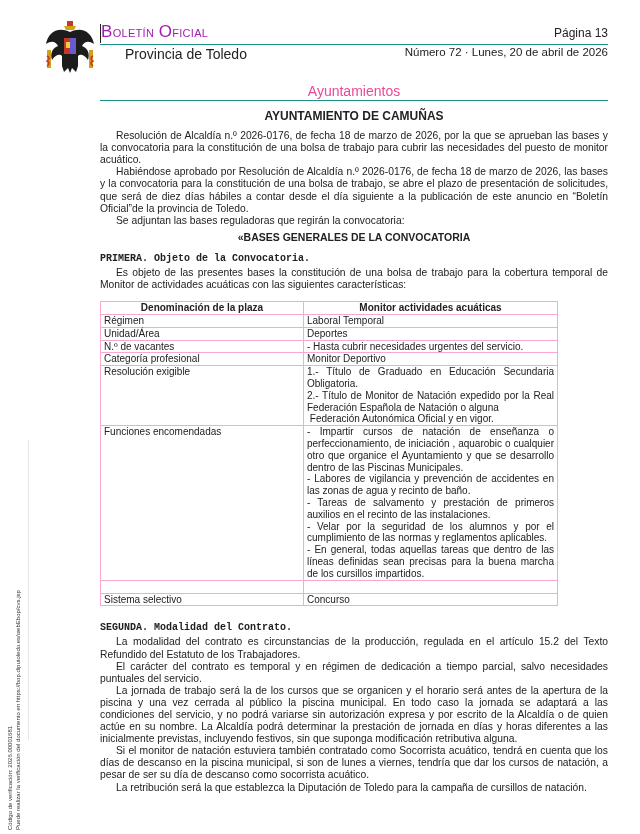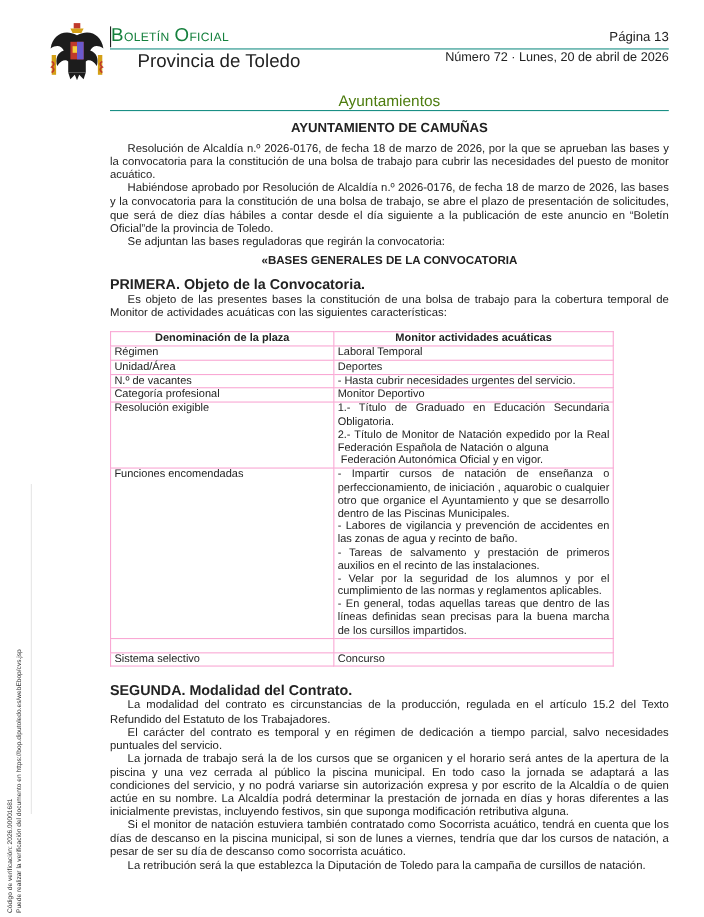--- a/index.html
+++ b/index.html
@@ -1,33 +1,33 @@
 <!DOCTYPE html>
 <html><head>
 <meta charset="utf-8">
 <style>
   html, body { margin: 0; padding: 0; background: #ffffff; }
   body { width: 640px; height: 834px; position: relative; overflow: hidden;
          font-family: "Liberation Sans", sans-serif; color: #222; }
   .crest { position: absolute; left: 44px; top: 20px; width: 52px; height: 54px; }
-  .hdr-title { position: absolute; left: 101px; top: 22px; font-size: 15px; letter-spacing: 0.3px; color: #15803d; font-variant: small-caps; }
+  .hdr-title { position: absolute; left: 101px; top: 22px; font-size: 15px; letter-spacing: 0.3px; color: #a21caf; font-variant: small-caps; }
   .hdr-title .cap { font-size: 17px; }
   .hdr-cursor { position: absolute; left: 100px; top: 24px; width: 1px; height: 19px; background: #222; }
   .hdr-line { position: absolute; left: 100px; top: 44px; width: 508px; height: 1px; background: #1a8f85; }
-  .hdr-prov { position: absolute; left: 101px; top: 46px; font-size: 17px; padding-left: 24px; }
+  .hdr-prov { position: absolute; left: 101px; top: 46px; font-size: 14px; padding-left: 24px; }
   .hdr-page { position: absolute; right: 32px; top: 26px; font-size: 12px; }
   .hdr-num { position: absolute; right: 32px; top: 46px; font-size: 11.5px; }
-  .section { position: absolute; left: 100px; width: 508px; top: 83px; text-align: center; color: #4d7c0f; font-size: 14px; }
+  .section { position: absolute; left: 100px; width: 508px; top: 83px; text-align: center; color: #ec4899; font-size: 14px; }
   .section-line { position: absolute; left: 100px; top: 100px; width: 508px; height: 1px; background: #1a8f85; }
   .content { position: absolute; left: 100px; top: 110px; width: 508px; font-size: 10.3px; line-height: 12.1px; }
   .center-h { text-align: center; font-weight: bold; font-size: 12px; margin: 0 0 8px 0; }
   .p { margin: 0; text-align: justify; }
   .ind { text-indent: 16px; }
   .sub-center { text-align: center; font-weight: bold; font-size: 10.5px; margin: 4px 0 10px 0; }
-  .sec-h { font-weight: bold; margin: 6px 0 2px 0; font-size: 13px; }
+  .sec-h { font-weight: bold; margin: 6px 0 2px 0; font-size: 10px; font-family: Liberation Mono, monospace; }
   table.plaza { border-collapse: collapse; width: 458px; margin: 10px 0 0 0; font-size: 10px; line-height: 11.8px; }
   table.plaza td, table.plaza th { border: 1px solid #f9a8d4; padding: 0 3px; vertical-align: top; }
   table.plaza th { font-weight: bold; text-align: center; }
   table.plaza td.l { width: 196px; }
   table.plaza td.r { text-align: justify; }
   .empty-row td { height: 12px; }
   .side-text { position: absolute; left: 6px; top: 830px; transform-origin: 0 0; transform: rotate(-90deg);
                font-size: 6px; color: #333; line-height: 8px; white-space: nowrap; }
   .side-rule { position: absolute; left: 28px; top: 440px; width: 1px; height: 300px; background: #e6e6e6; }
 </style>

